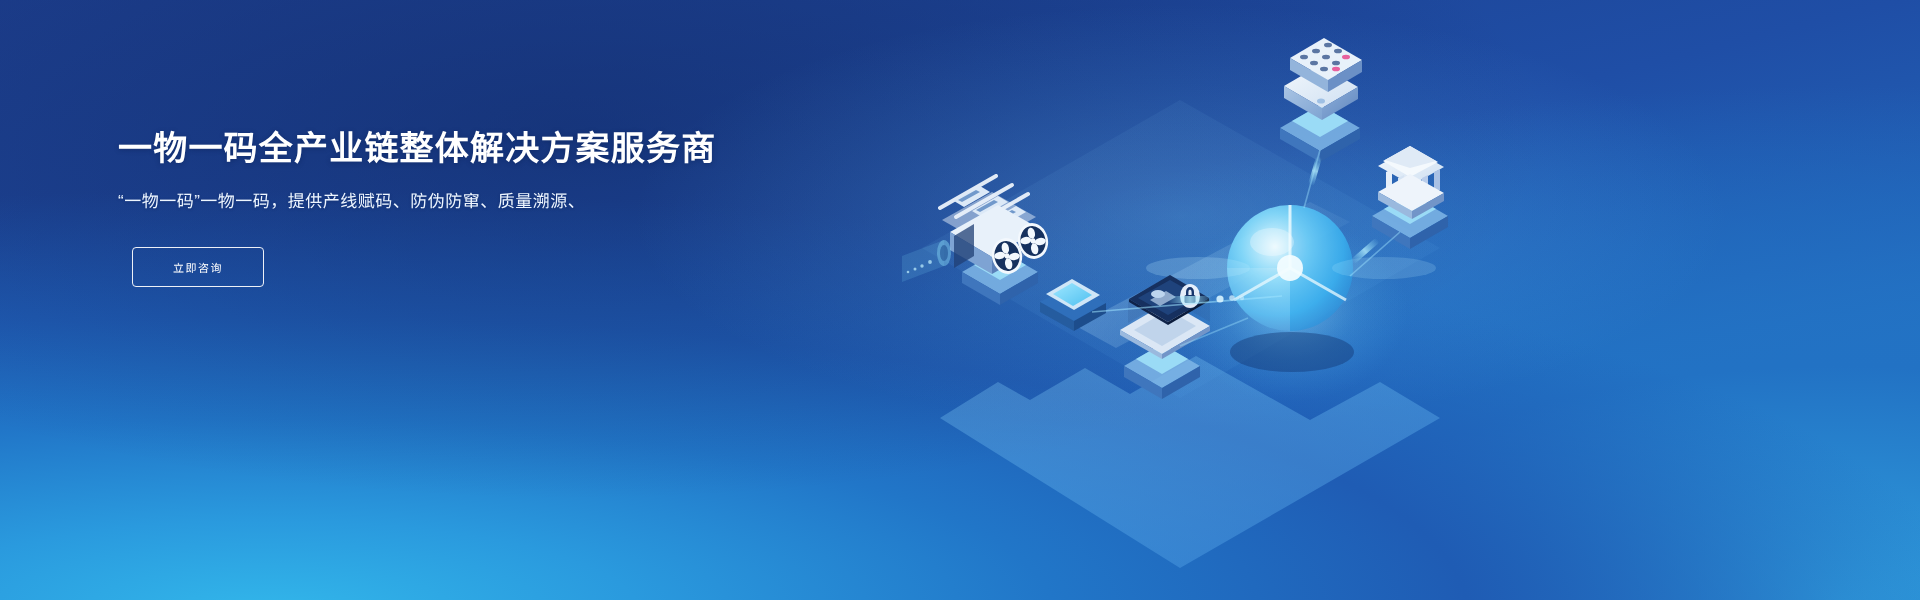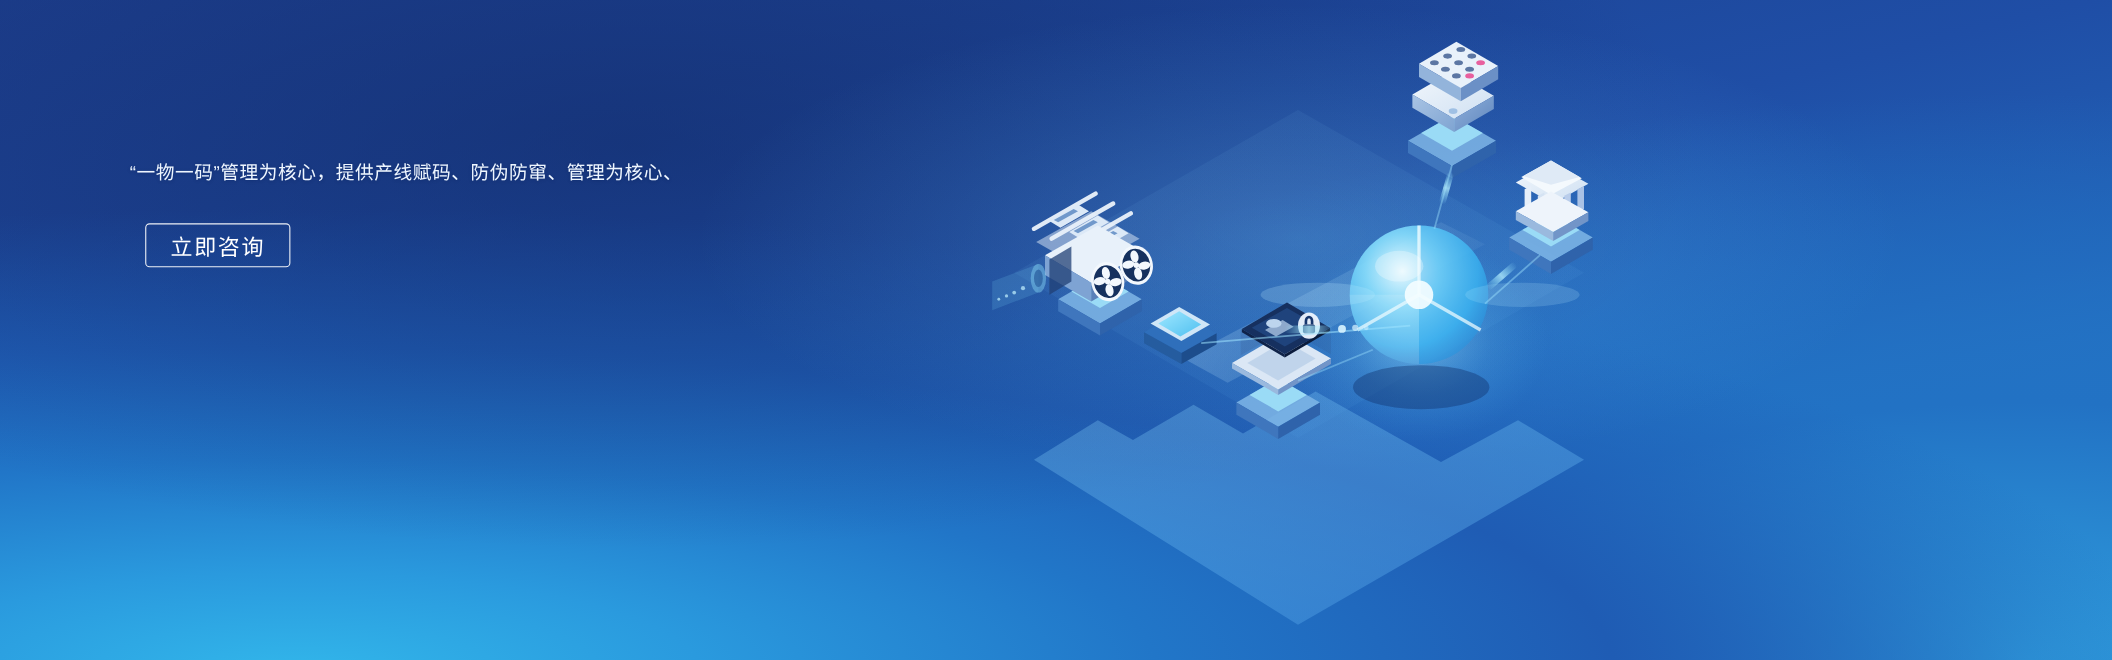--- a/index.html
+++ b/index.html
@@ -66,21 +66,21 @@
     display:inline-flex;
     align-items:center;
     justify-content:center;
     margin-top:30px;
     margin-left:14px;
     width:132px;
     height:40px;
     border:1px solid rgba(255,255,255,0.92);
     border-radius:4px;
     color:#ffffff;
-    font-size:20px;
+    font-size:11px;
     letter-spacing:1.5px;
     background:transparent;
     cursor:pointer;
     font-family:inherit;
   }
 
   
   .art {
     position:absolute;
     left:880px;
@@ -95,23 +95,24 @@
 <body>
 
 <div class="banner">
 
   <div class="bg-base"></div>
   <div class="bg-vignette"></div>
   <div class="bg-glow-right"></div>
 
   <div class="copy">
 
+    <h1 class="headline">一物一码全产业链整体解决方案服务商</h1>
 
     <p class="sub">
-      <span>“一物一码”管理为核心，提供产线赋码、防伪防窜、管理为核心、</span>
+      <span>“一物一码”一物一码，提供产线赋码、防伪防窜、质量溯源、</span>
     </p>
 
     <button class="cta">立即咨询</button>
   </div>
 
   <div class="art">
     <svg viewBox="0 0 600 600" xmlns="http://www.w3.org/2000/svg">
       <defs>
         <linearGradient id="plat" x1="0" y1="0" x2="0.6" y2="1">
           <stop offset="0" stop-color="#7cc3f0" stop-opacity="0.34"></stop>

